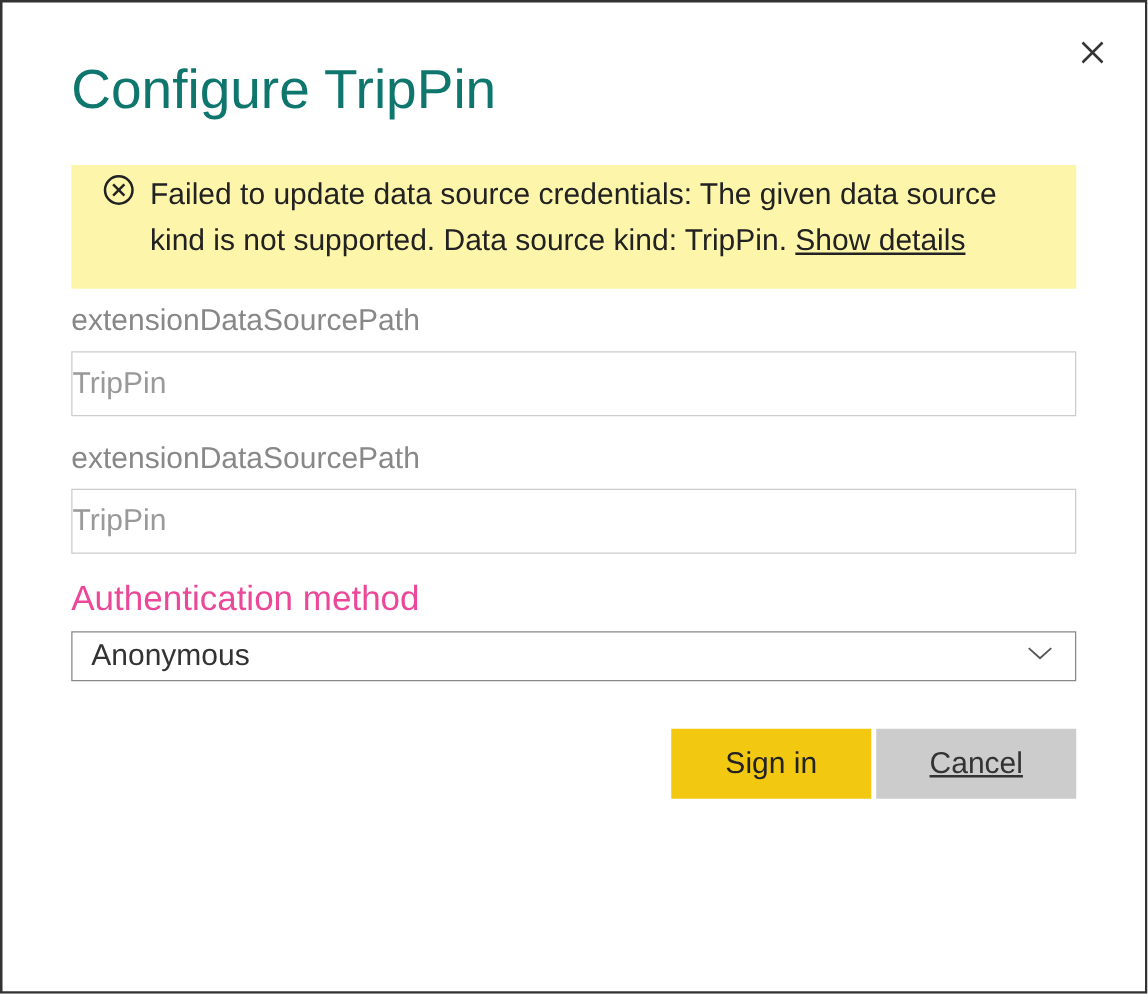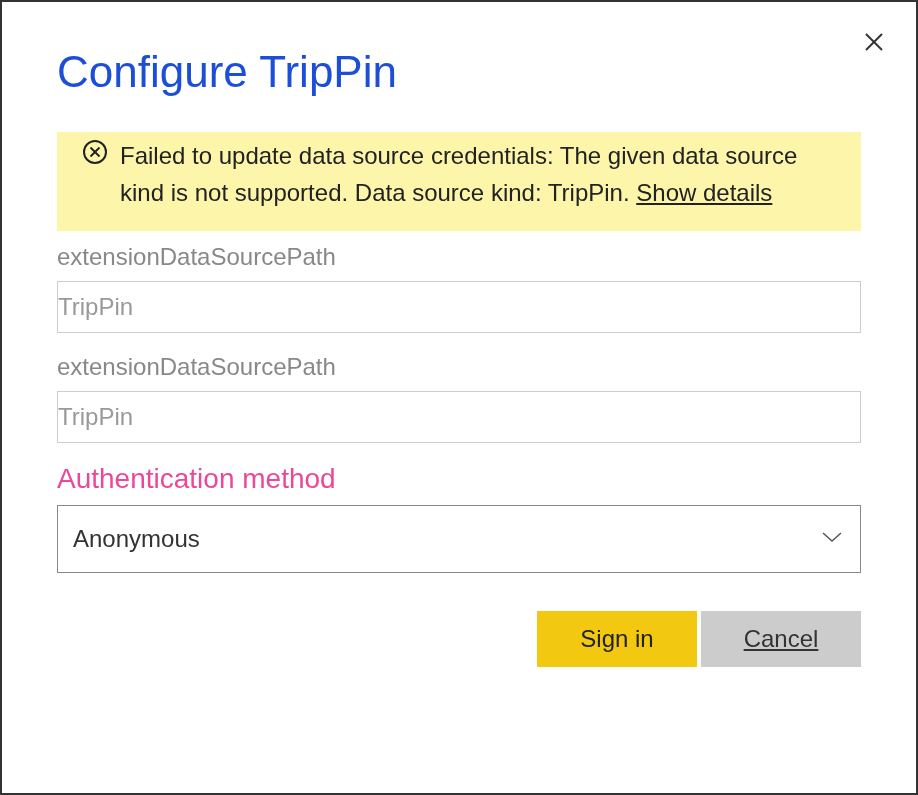--- a/index.html
+++ b/index.html
@@ -26,21 +26,21 @@
       top: 28px;
       right: 30px;
       font-size: 28px;
       color: #333;
       cursor: pointer;
       line-height: 1;
     }
     .title {
       font-size: 44px;
       font-weight: 300;
-      color: #1d4ed8;
+      color: #0f766e;
       margin-bottom: 35px;
       margin-top: 15px;
     }
     .error-box {
       background: #fdf6aa;
       padding: 5px 25px 20px 25px;
       margin-bottom: 12px;
       display: flex;
       align-items: flex-start;
     }
@@ -87,21 +87,21 @@
       color: #999;
       font-family: inherit;
       background: #fff;
     }
     .select-wrapper {
       position: relative;
       width: 100%;
     }
     .select-input {
       width: 100%;
-      height: 68px;
+      height: 40px;
       border: 1px solid #888;
       padding: 0 15px;
       font-size: 24px;
       color: #333;
       font-family: inherit;
       background: #fff;
       appearance: none;
       cursor: pointer;
     }
     .select-chevron {

